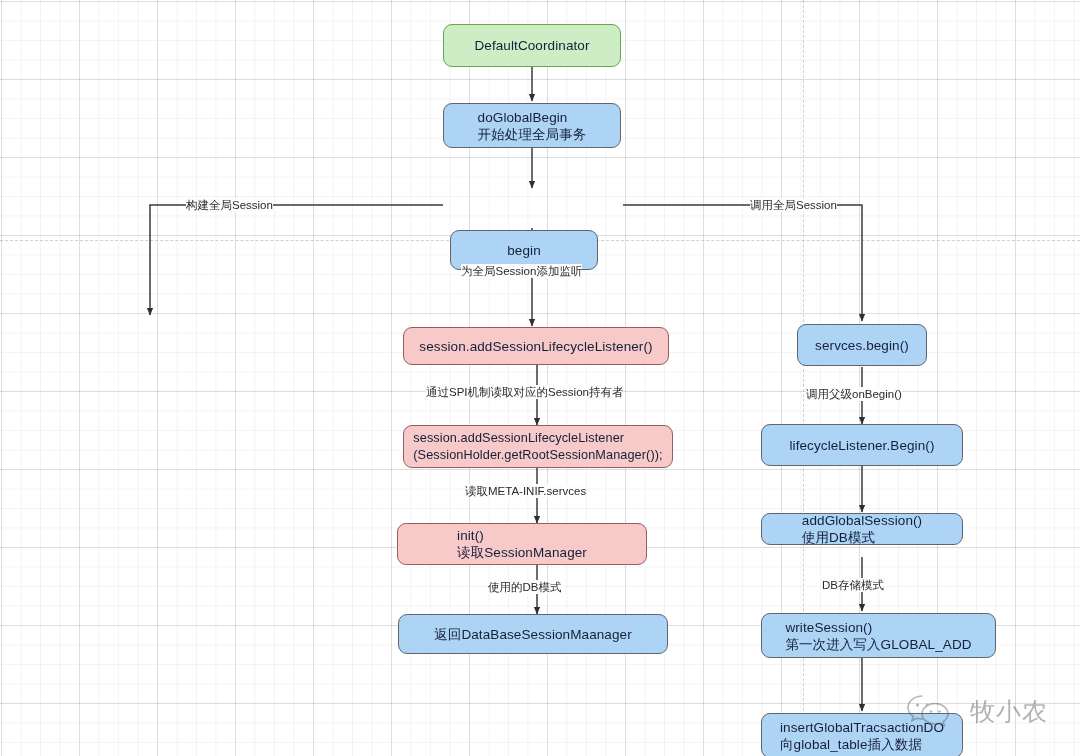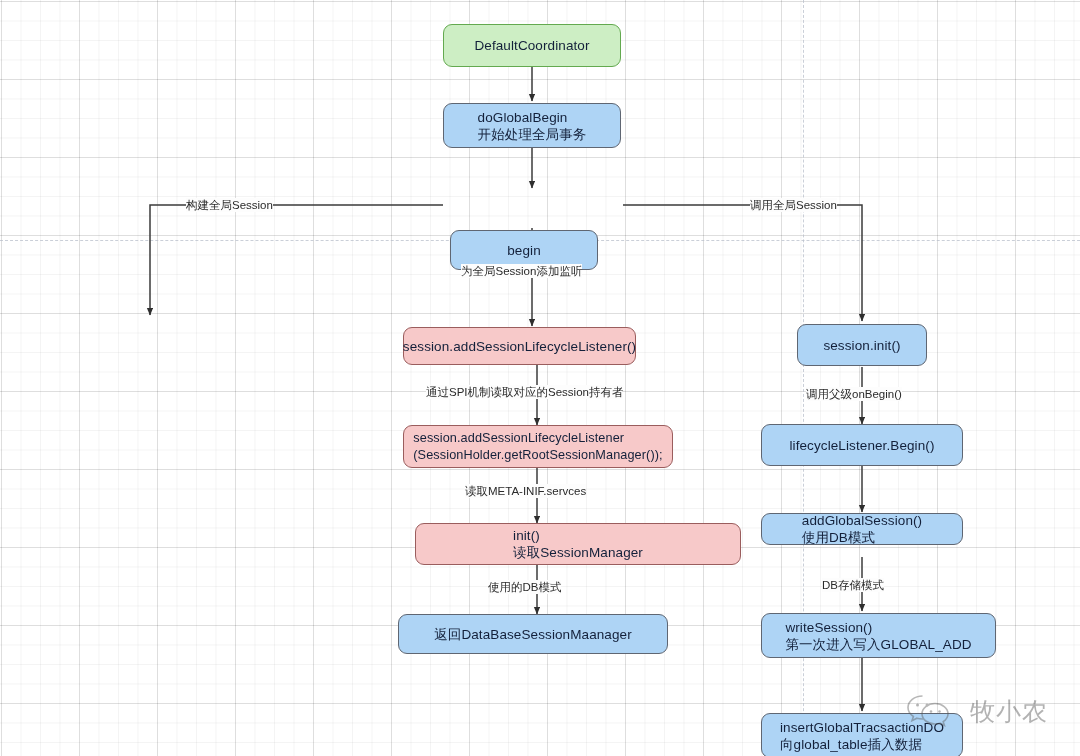--- a/index.html
+++ b/index.html
@@ -162,31 +162,31 @@
   </svg>
 
   <div class="node green" style="left:443px; top:24px; width:178px; height:43px;">DefaultCoordinator</div>
 
   <div class="node blue two-line" style="left:443px; top:103px; width:178px; height:45px;">doGlobalBegin
 开始处理全局事务</div>
 
   <div class="node blue" style="left:450px; top:188px; width:148px; height:40px;margin-top:42px;">begin</div>
 
 
-  <div class="node pink" style="left:403px; top:327px; width:233px; height:38px;">session.addSessionLifecycleListener()</div>
+  <div class="node pink" style="left:403px; top:327px; width:266px; height:38px;">session.addSessionLifecycleListener()</div>
 
   <div class="node pink two-line" style="left:403px; top:425px; width:270px; height:43px; font-size:12.7px;">session.addSessionLifecycleListener
 (SessionHolder.getRootSessionManager());</div>
 
-  <div class="node pink two-line" style="left:415px; top:523px; width:326px; height:42px;">init()
+  <div class="node pink two-line" style="left:397px; top:523px; width:250px; height:42px;">init()
 读取SessionManager</div>
 
   <div class="node blue" style="left:398px; top:614px; width:270px; height:40px;">返回DataBaseSessionMaanager</div>
 
-  <div class="node blue" style="left:797px; top:324px; width:130px; height:42px;">session.init()</div>
+  <div class="node blue" style="left:797px; top:324px; width:130px; height:42px;">servces.begin()</div>
 
   <div class="node blue" style="left:761px; top:424px; width:202px; height:42px;">lifecycleListener.Begin()</div>
 
   <div class="node blue two-line" style="left:761px; top:513px; width:202px; height:32px;">addGlobalSession()
 使用DB模式</div>
 
   <div class="node blue two-line" style="left:761px; top:613px; width:235px; height:45px;">writeSession()
 第一次进入写入GLOBAL_ADD</div>
 
   <div class="node blue two-line" style="left:761px; top:713px; width:202px; height:45px;">insertGlobalTracsactionDO

